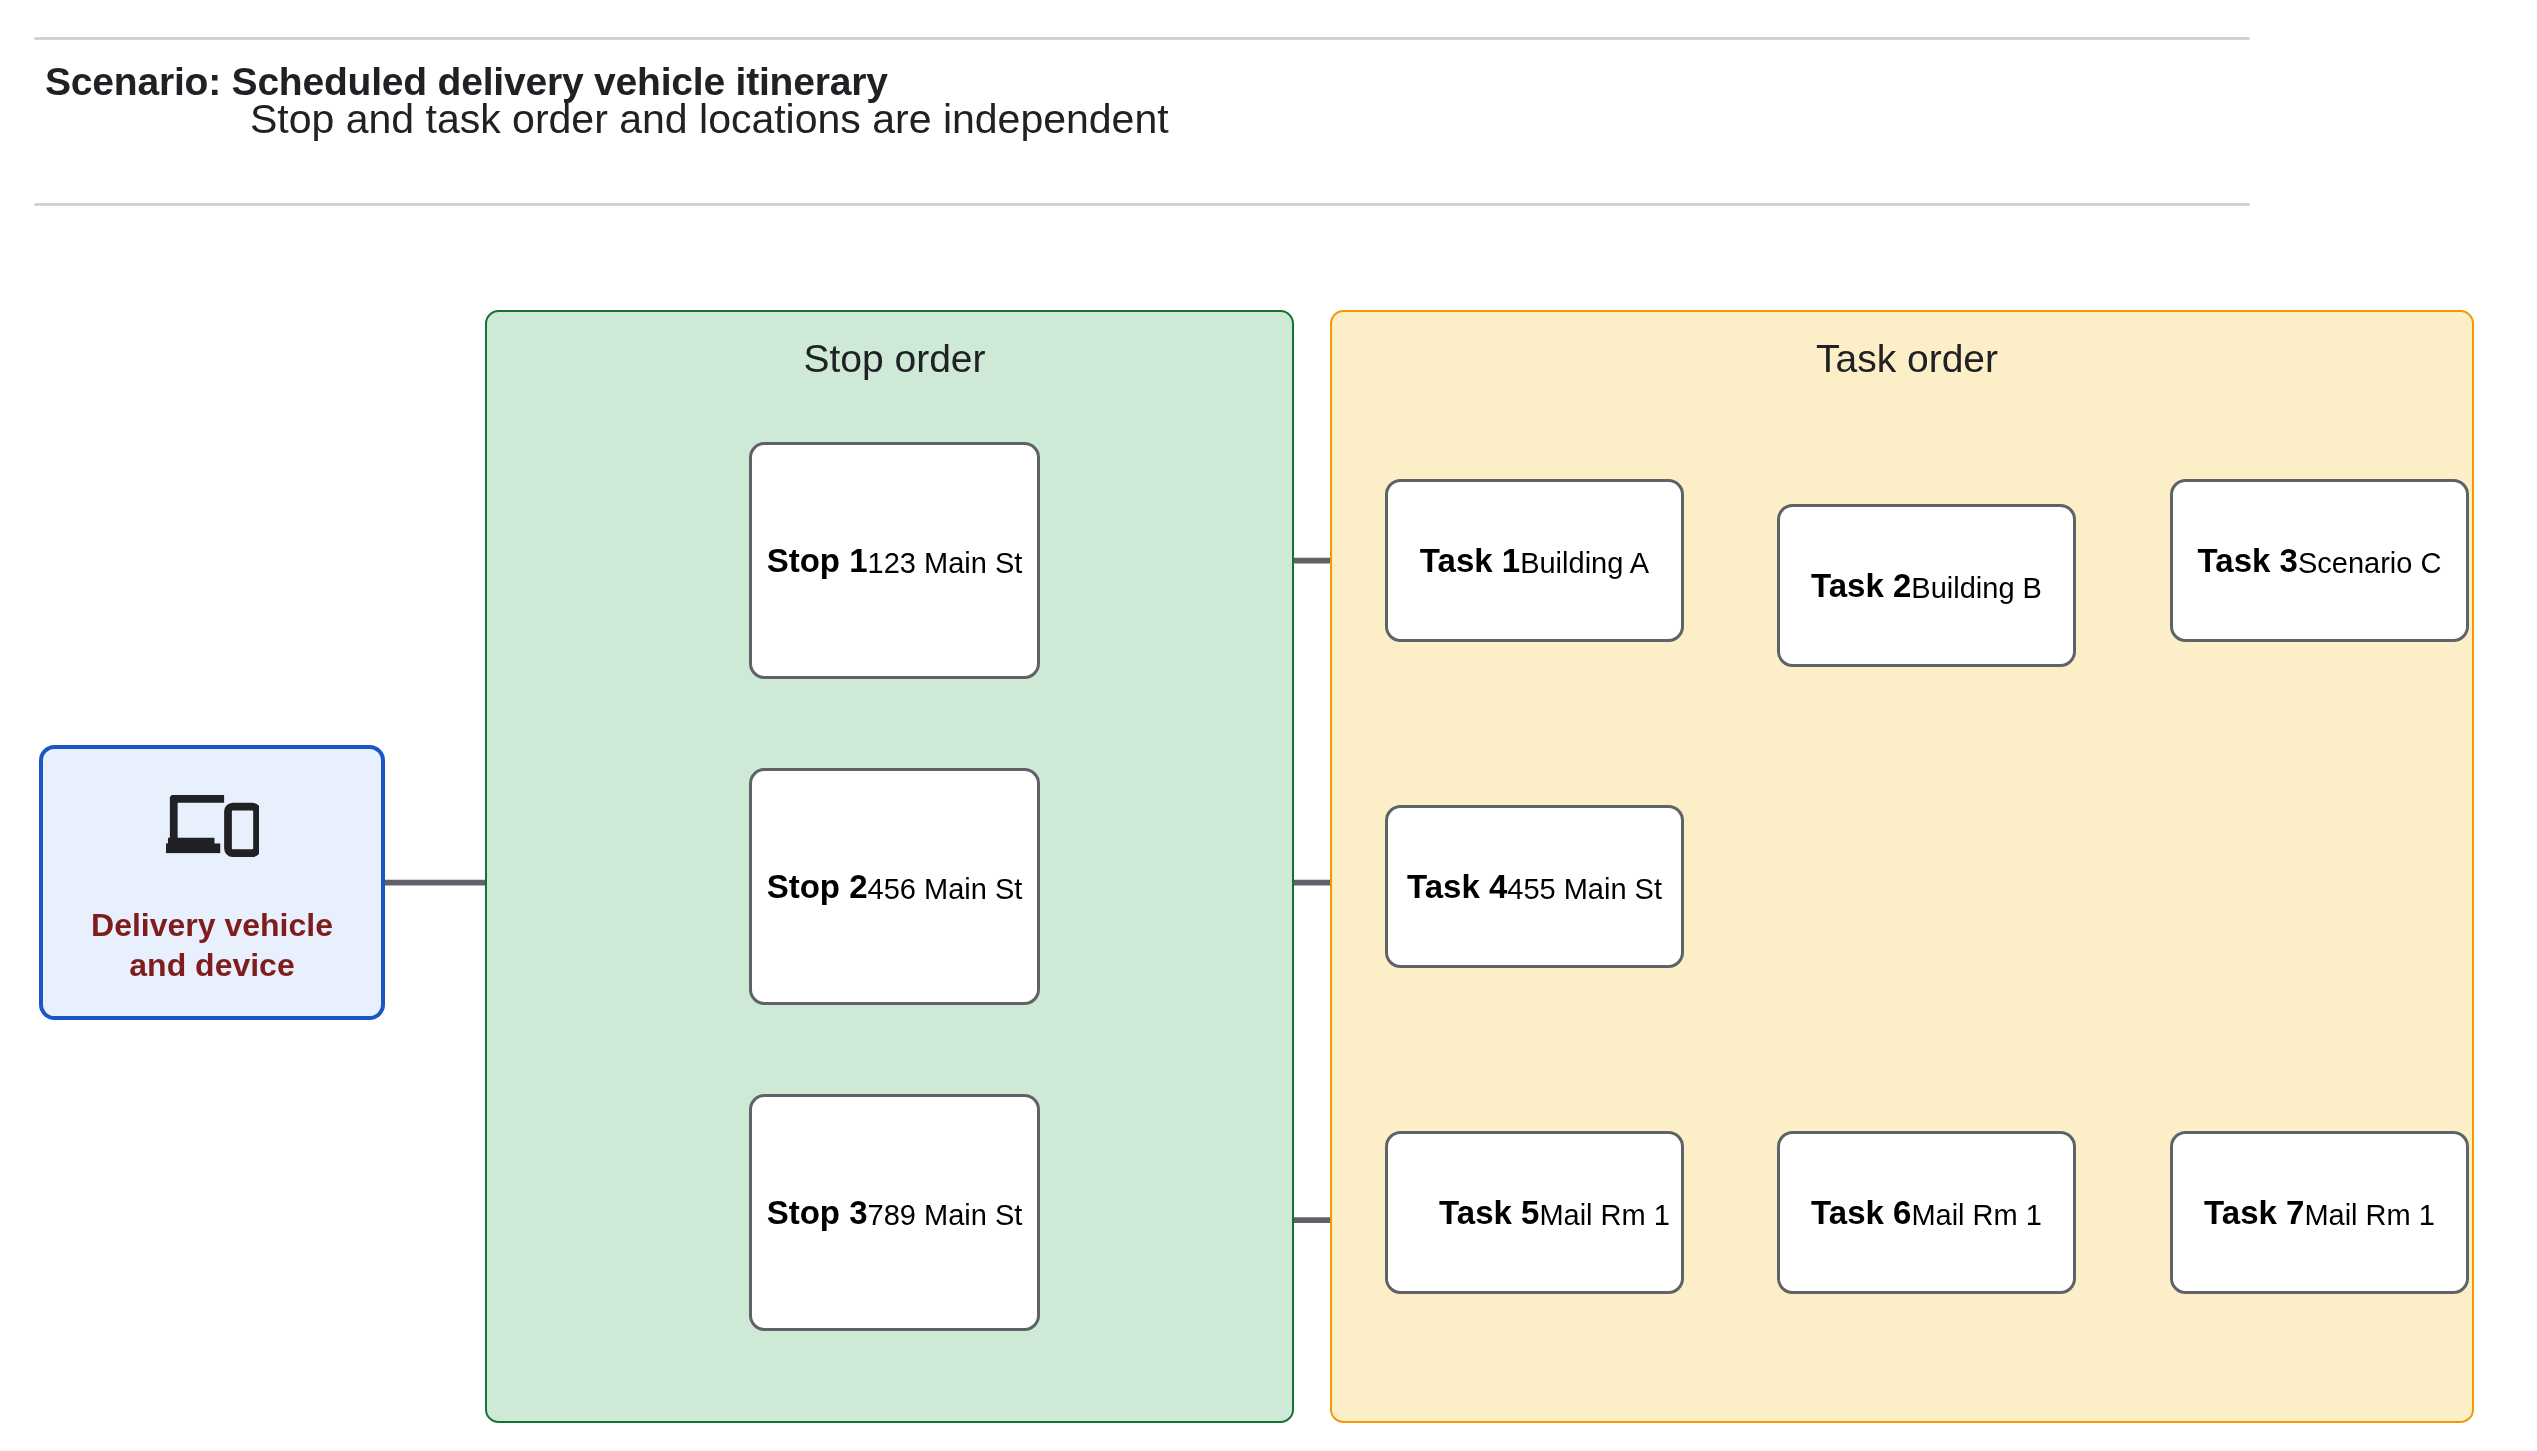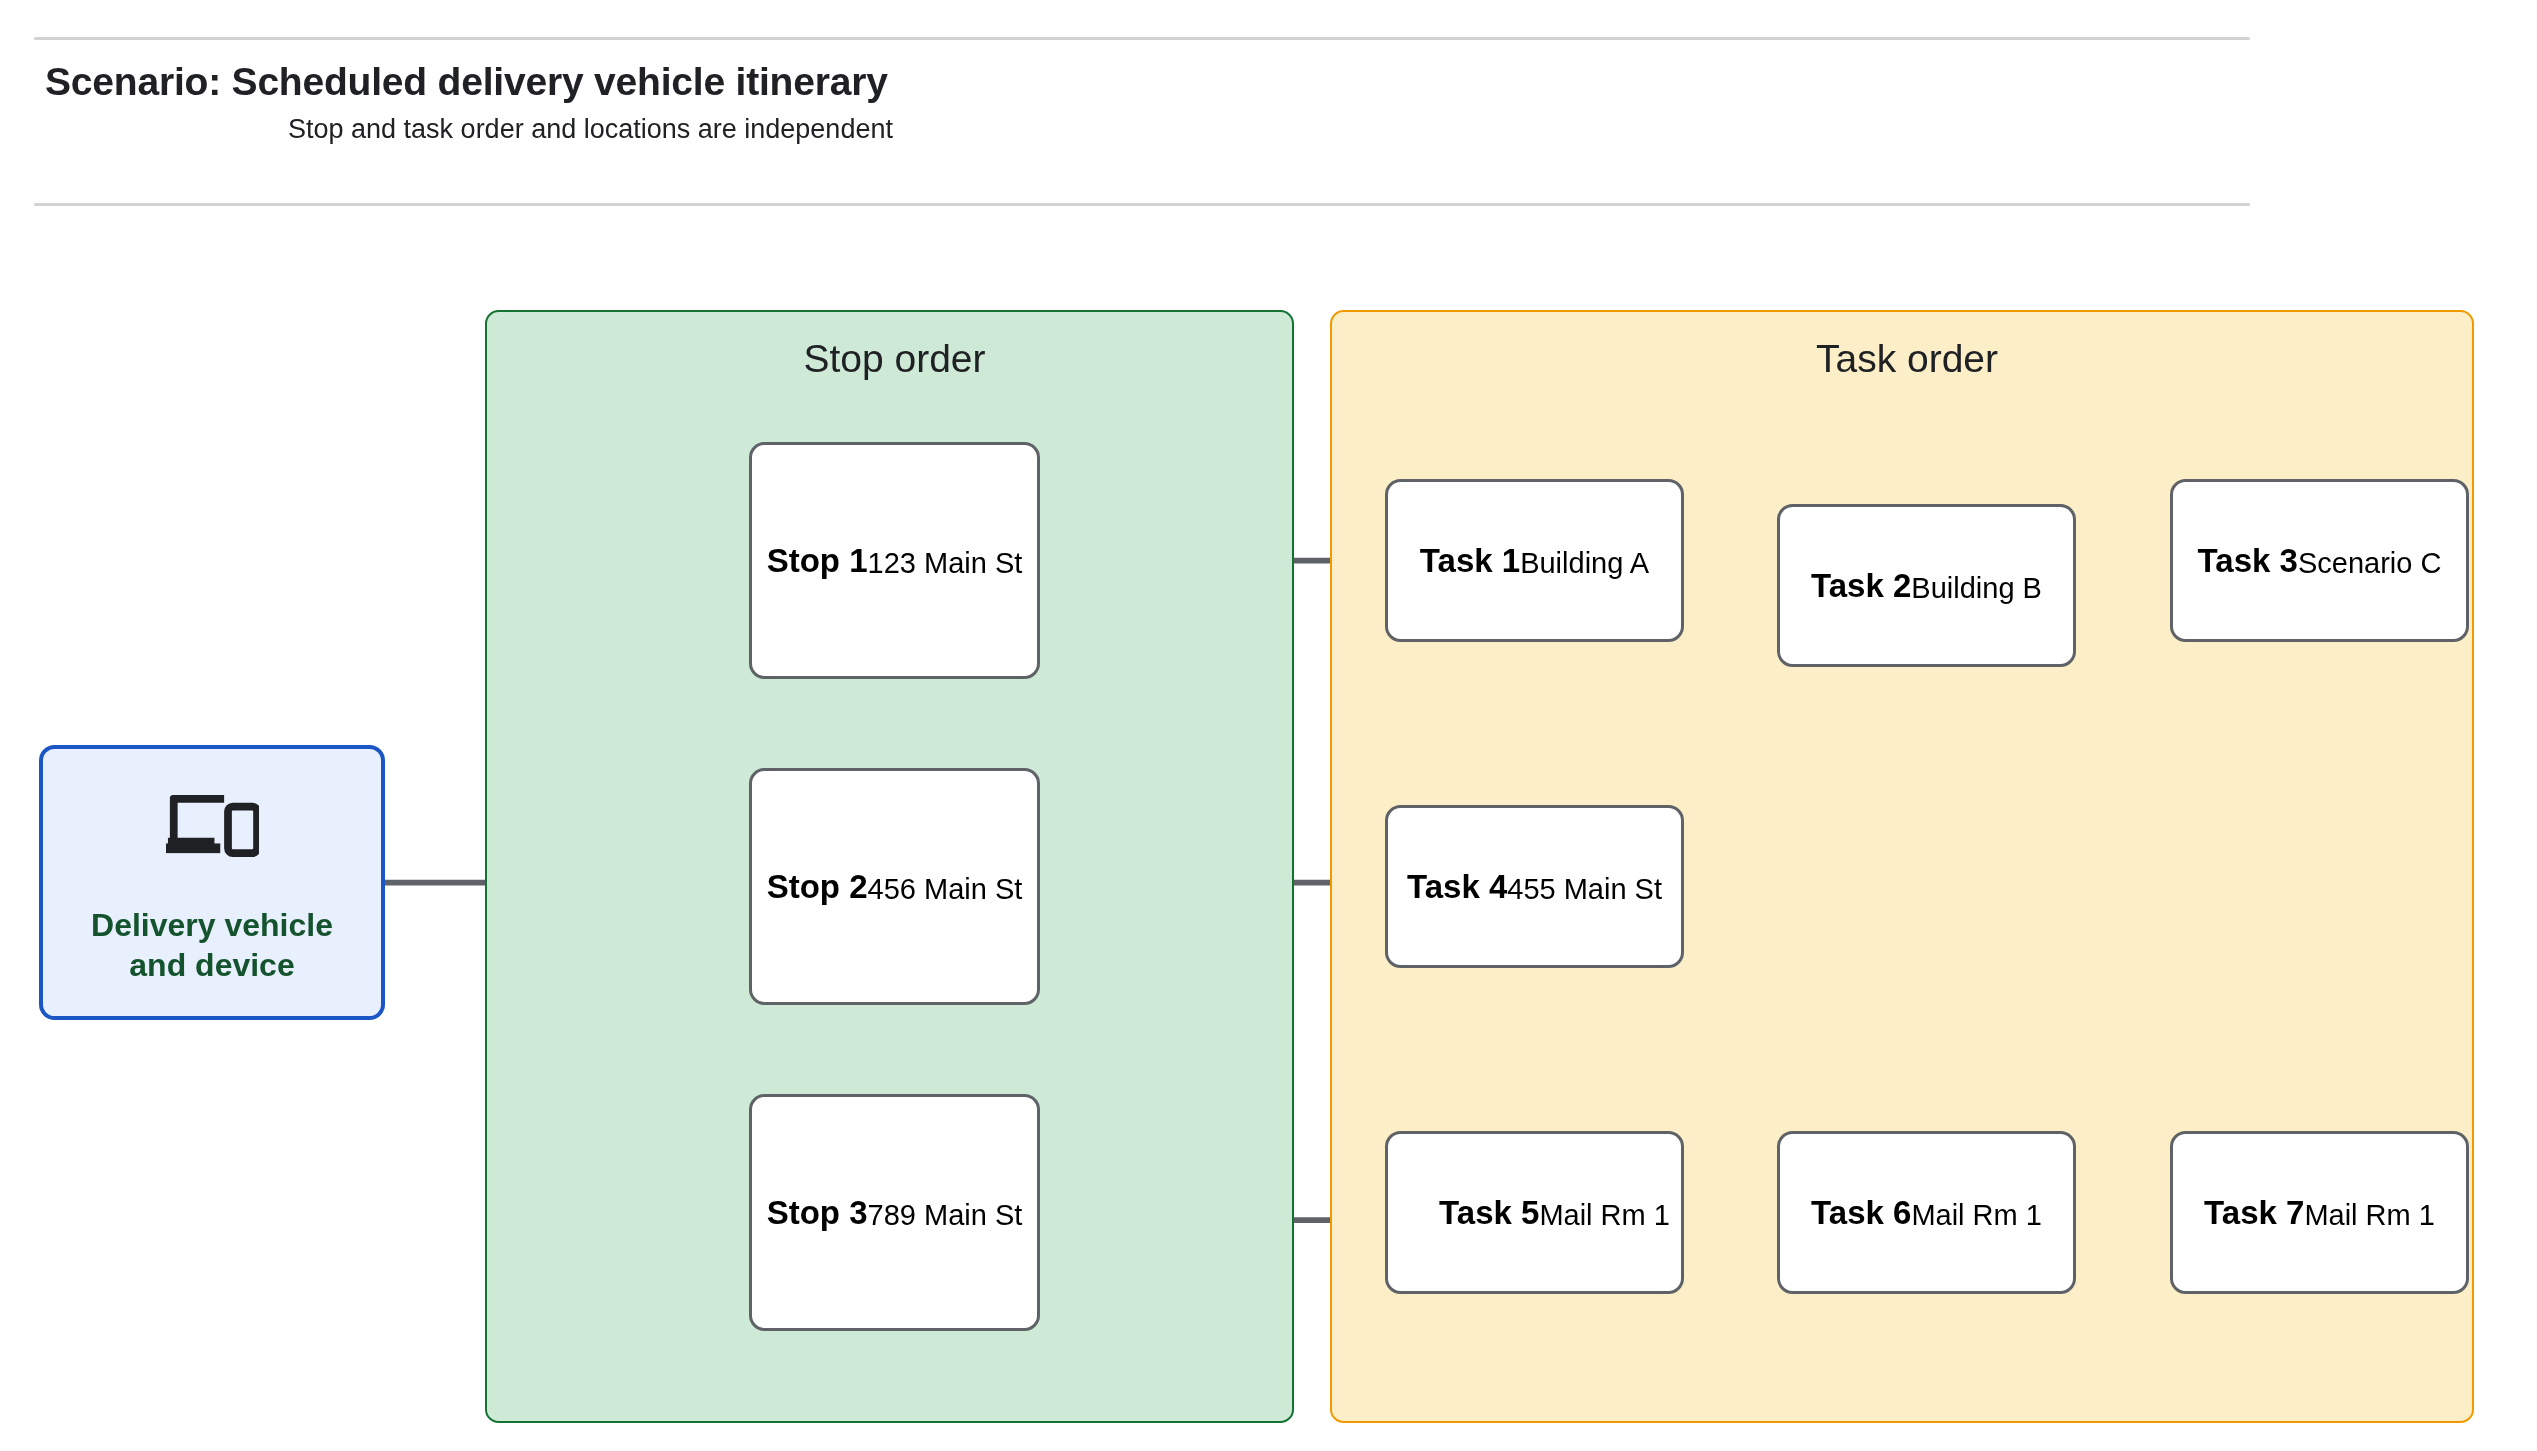--- a/index.html
+++ b/index.html
@@ -3,21 +3,21 @@
 <meta charset="utf-8">
 <style>
   html,body{margin:0;padding:0;background:#ffffff;}
   body{width:2538px;height:1452px;position:relative;overflow:hidden;
        font-family:"Liberation Sans","DejaVu Sans",sans-serif;color:#202124;}
 
   
   #header-rule-top{position:absolute;left:34px;top:37px;width:2216px;height:2.9px;background:#d2d2d2;border-radius:1.9px;}
   #header-rule-bottom{position:absolute;left:34px;top:203px;width:2216px;height:2.9px;background:#d2d2d2;border-radius:1.9px;}
   #page-title{position:absolute;left:45px;top:60px;font-size:39px;font-weight:700;letter-spacing:-0.2px;white-space:nowrap;}
-  #page-subtitle{position:absolute;left:250px;top:114px;font-size:27px;font-weight:400;white-space:nowrap;margin-left:38px;}
+  #page-subtitle{position:absolute;left:250px;top:96px;font-size:41px;font-weight:400;white-space:nowrap;}
 
   
   #connectors{position:absolute;left:0;top:0;width:2538px;height:1452px;}
 
   
   .panel{position:absolute;border-radius:13.6px;box-sizing:border-box;}
   .panel-title{position:absolute;left:0;right:0;top:25px;text-align:center;font-size:39px;font-weight:400;color:#202124;padding-left:10px;}
   #panel-stop-order{left:485px;top:310px;width:809px;height:1113px;background:#ceead6;border:2.9px solid #137333;}
   #panel-task-order{left:1330px;top:310px;width:1144px;height:1113px;background:#fcefc7;border:2.9px solid #f29900;}
 
@@ -39,21 +39,21 @@
   #node-task-4{left:1385px;top:805px;}
   #node-task-5{left:1385px;top:1131px;padding-left:40px;}
   #node-task-6{left:1777px;top:1131px;}
   #node-task-7{left:2170px;top:1131px;}
 
   
   #node-vehicle{position:absolute;left:39px;top:745px;width:346px;height:275px;box-sizing:border-box;
     background:#e8f0fe;border:4.8px solid #1a56c4;border-radius:15.5px;
     display:flex;flex-direction:column;align-items:center;justify-content:flex-start;padding-top:43px;}
   #devices-icon{width:93px;height:68px;display:block;}
-  #vehicle-label{margin-top:45px;text-align:center;font-size:32px;font-weight:700;line-height:1.25;color:#14532d;}
+  #vehicle-label{margin-top:45px;text-align:center;font-size:32px;font-weight:700;line-height:1.25;color:#7f1d1d;}
 </style>
 </head>
 <body>
 
 <div id="header-rule-top"></div>
 <div id="page-title">Scenario: Scheduled delivery vehicle itinerary</div>
 <div id="page-subtitle">Stop and task order and locations are independent</div>
 <div id="header-rule-bottom"></div>
 
 <svg id="connectors" viewBox="0 0 2617 1497" xmlns="http://www.w3.org/2000/svg">

